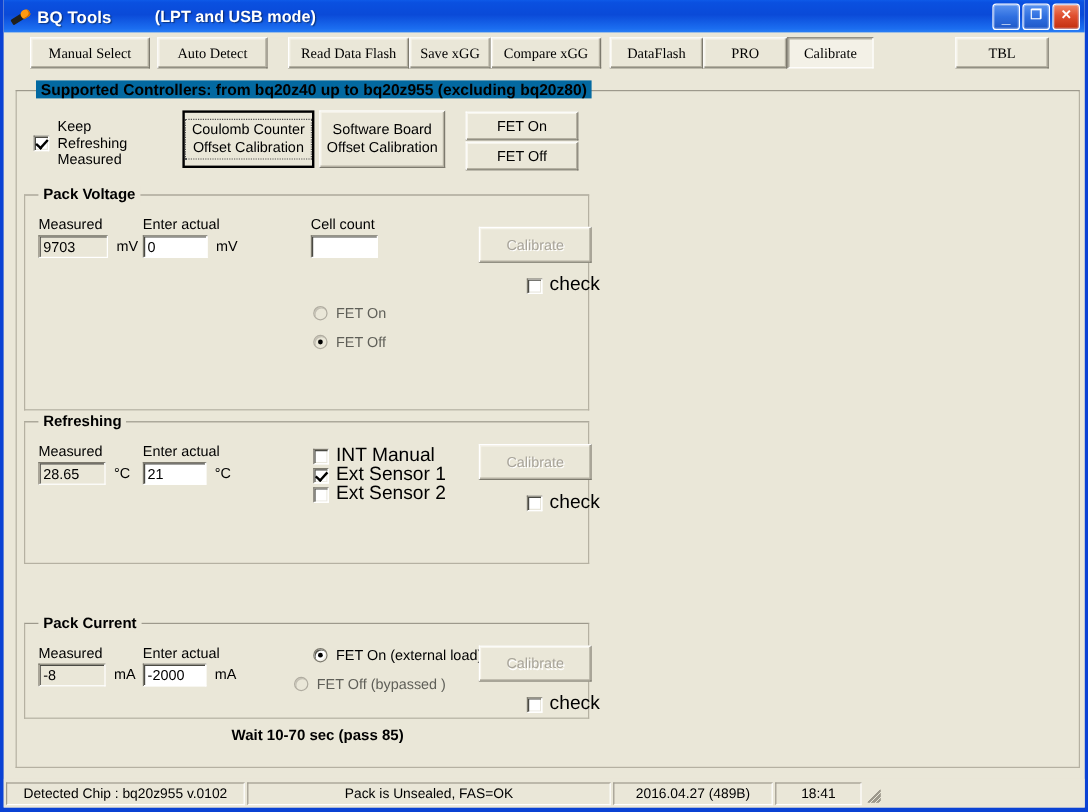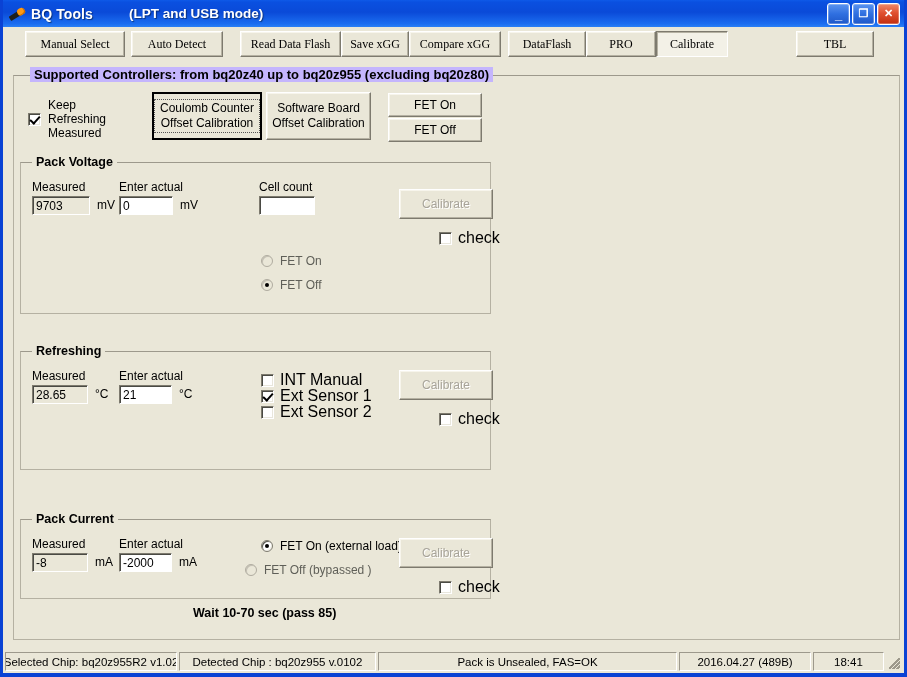--- a/index.html
+++ b/index.html
@@ -133,21 +133,21 @@
     position: absolute;
     left: 10px; top: 75px;
     width: 887px; height: 565px;
     box-sizing: border-box;
     border: 1px solid #b5b1a2;
     border-top-color: #9d998c;
   }
   .ctrl-legend {
     position: absolute;
     left: 16px; top: -9px;
-    background: #c4b5fd;
+    background: #0369a1;
     padding: 0 4px;
     font-size: 13px;
     font-weight: bold;
     color: #000;
     white-space: nowrap;
   }
 
   
   .keep-box {
     position: absolute;
@@ -421,21 +421,21 @@
     </div>
 
     <div class="bigbtn" style="left:252px;top:16px;width:105px;height:48px;">
       <div>Software Board</div>
       <div>Offset Calibration</div>
     </div>
 
     <div class="bigbtn" style="left:374px;top:17px;width:94px;height:24px;">FET On</div>
     <div class="bigbtn" style="left:374px;top:42px;width:94px;height:24px;">FET Off</div>
 
-    <div class="sec" style="left:6px;top:86px;width:471px;height:152px;padding-left:8px;">
+    <div class="sec" style="left:6px;top:86px;width:471px;height:180px;padding-left:8px;">
       <div class="sec-legend">Pack Voltage</div>
 
       <div class="fld-label" style="left:11px;top:17px;">Measured</div>
       <input class="tf readonly" style="left: 11px; top: 33px; width: 58px;" readonly="" value="9703">
       <div class="unit" style="left:76px;top:35px;">mV</div>
 
       <div class="fld-label" style="left:98px;top:17px;">Enter actual</div>
       <input class="tf" style="left: 98px; top: 33px; width: 54px;" value="0">
       <div class="unit" style="left:159px;top:35px;">mV</div>
 
@@ -514,21 +514,20 @@
       <div class="chk-row" style="left:418px;top:58px;">
         <div class="cb"></div>
         <span class="lbl">check</span>
       </div>
     </div>
 
     <div class="wait-text" style="left:179px;top:530px;">Wait 10-70 sec (pass 85)</div>
   </div>
 
   <div class="statusbar">
-    <div class="sb-cell" style="width:174px;">Selected Chip: bq20z955R2 v1.02</div>
     <div class="sb-cell" style="width:199px;">Detected Chip : bq20z955  v.0102</div>
     <div class="sb-cell" style="width:303px;">Pack is Unsealed, FAS=OK</div>
     <div class="sb-cell" style="width:133px;">2016.04.27  (489B)</div>
     <div class="sb-cell" style="width:72px;">18:41</div>
     <div class="sb-grip"></div>
   </div>
 
 </div>
 
 </body></html>

